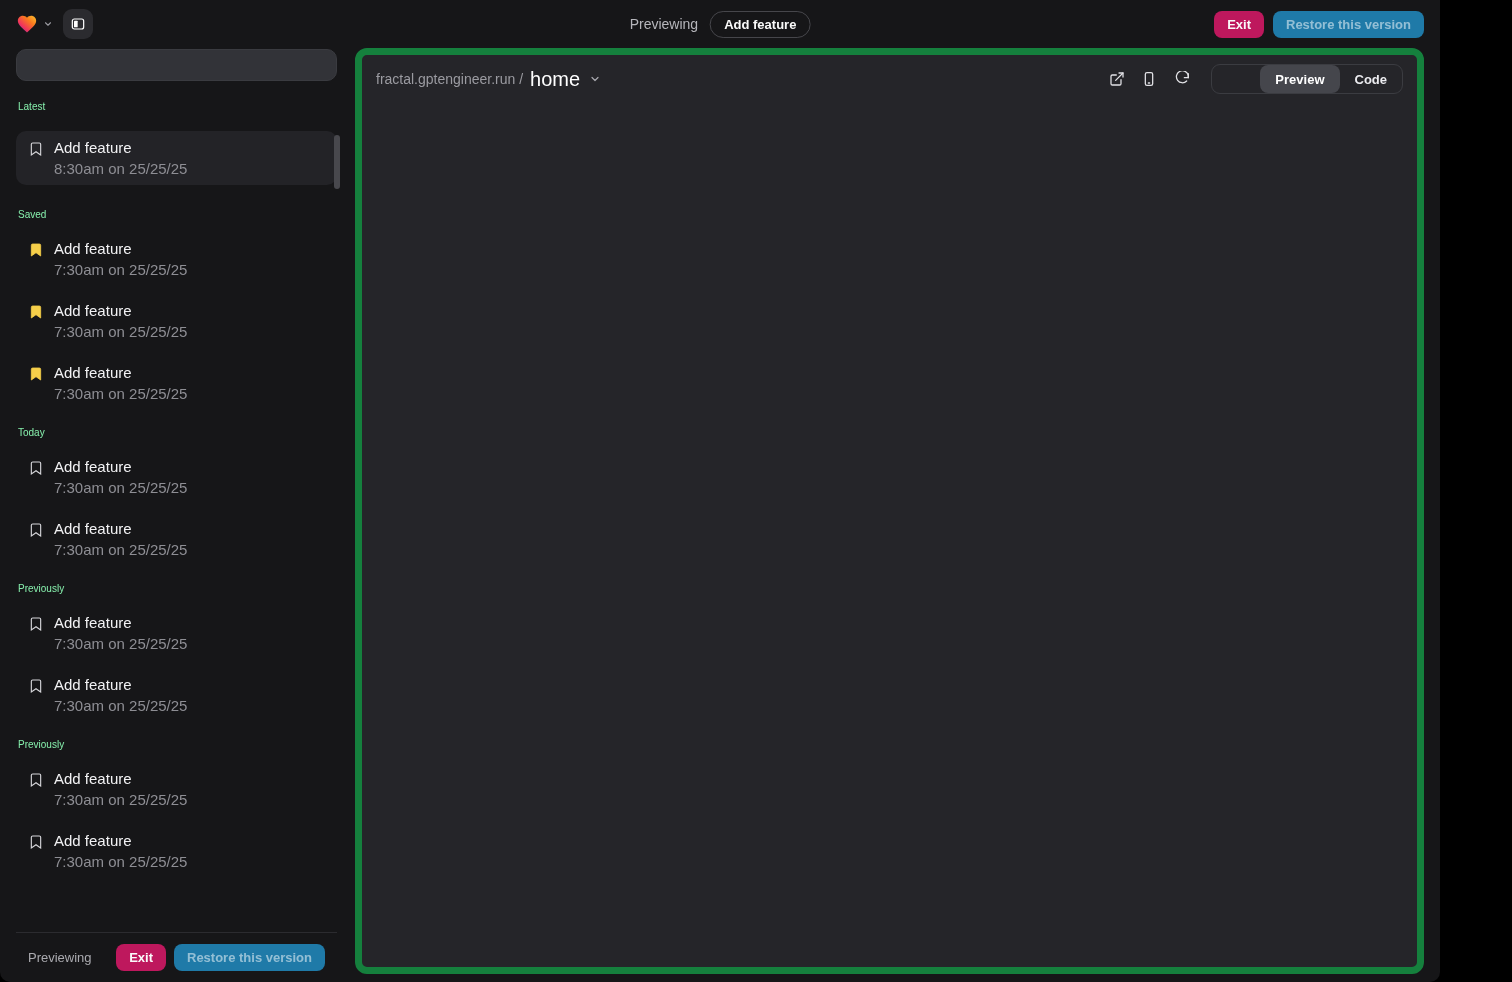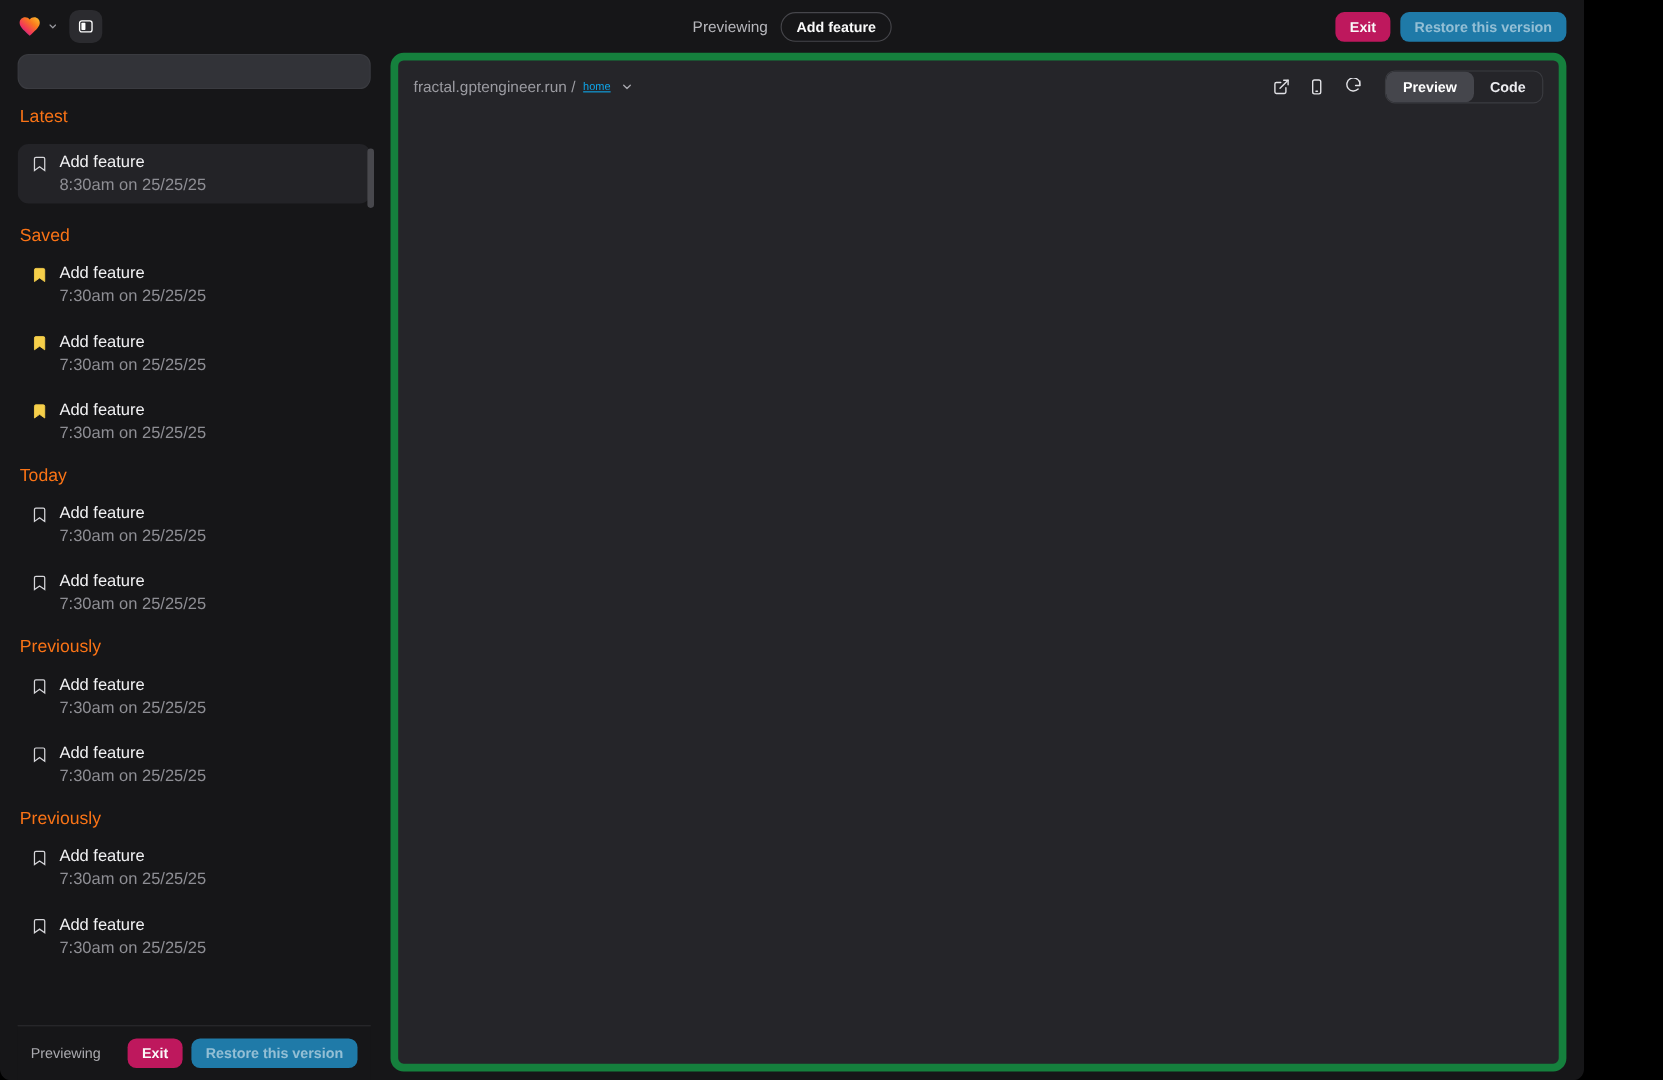--- a/index.html
+++ b/index.html
@@ -56,21 +56,21 @@
     flex: 1; display: flex; align-items: center; justify-content: center;
     font-size: 13px; font-weight: 500; color: #ececf0; cursor: pointer;
     border-radius: 9px; background: transparent; margin-top: 42px;
   }
   .seg-tab.active { background: #701a75; color: #ffffff; }
 
   .history-list { position: absolute; top: 33px; left: 0; right: 0; bottom: 50px; overflow: hidden; }
   .h-section { margin-top: 16px; }
   .h-section:first-child { margin-top: 18px; }
   .h-label {
-    font-size: 16px; line-height: 16px; color: #f97316; padding-left: 2px;
+    font-size: 10px; line-height: 16px; color: #86efac; padding-left: 2px;
     margin-bottom: 16px;
   }
   .h-item {
     display: flex; align-items: flex-start; gap: 10px;
     padding: 0 12px; margin-bottom: 22px; border-radius: 10px; cursor: pointer;
   }
   .h-item.selected { background: #232327; padding-top: 7px; padding-bottom: 7px; }
   .h-item .bm { flex: 0 0 16px; width: 16px; height: 16px; margin-top: 3px; }
   .bm svg { display: block; }
   .bm.outline svg path { fill: none; stroke: #d6d6da; stroke-width: 1.7; }
@@ -95,33 +95,33 @@
   
   .main-panel {
     position: absolute; top: 48px; left: 355px; right: 16px; bottom: 8px;
     background: #252529; border: 7px solid #15803d; border-radius: 12px;
   }
   .main-toolbar {
     height: 48px; display: flex; align-items: center; padding: 0 14px;
   }
   .url-select { display: flex; align-items: center; gap: 7px; cursor: pointer; }
   .url-prefix { font-size: 14px; color: #9b9ba1; }
-  .url-current { font-size: 10px; color: #0ea5e9; font-weight: 500; text-decoration: underline; }
+  .url-current { font-size: 20px; color: #ffffff; font-weight: 500; }
   .url-chevron { color: #a8a8ae; display: flex; margin-left: 2px; }
 
   .toolbar-right { margin-left: auto; display: flex; align-items: center; gap: 4px; }
   .icon-btn {
     width: 28px; height: 28px; border: none; background: transparent; cursor: pointer;
     display: flex; align-items: center; justify-content: center; color: #e2e2e6; border-radius: 6px;
   }
   .icon-btn svg { stroke: #e2e2e6; }
 
   .view-toggle {
     margin-left: 12px; display: flex; border: 1px solid #3b3c41; border-radius: 9px;
-    overflow: hidden; height: 30px;
+    overflow: hidden; height: 30px; padding-left: 48px;
   }
   .view-tab {
     display: flex; align-items: center; justify-content: center;
     font-size: 13px; font-weight: 600; color: #ececf0; padding: 0 15px;
     background: transparent; border: none; cursor: pointer; font-family: inherit;
   }
   .view-tab.active { background: #45464c; color: #ffffff; border-radius: 8px; }
 
   .preview-viewport { position: absolute; top: 48px; left: 0; right: 0; bottom: 0; }
 </style>

